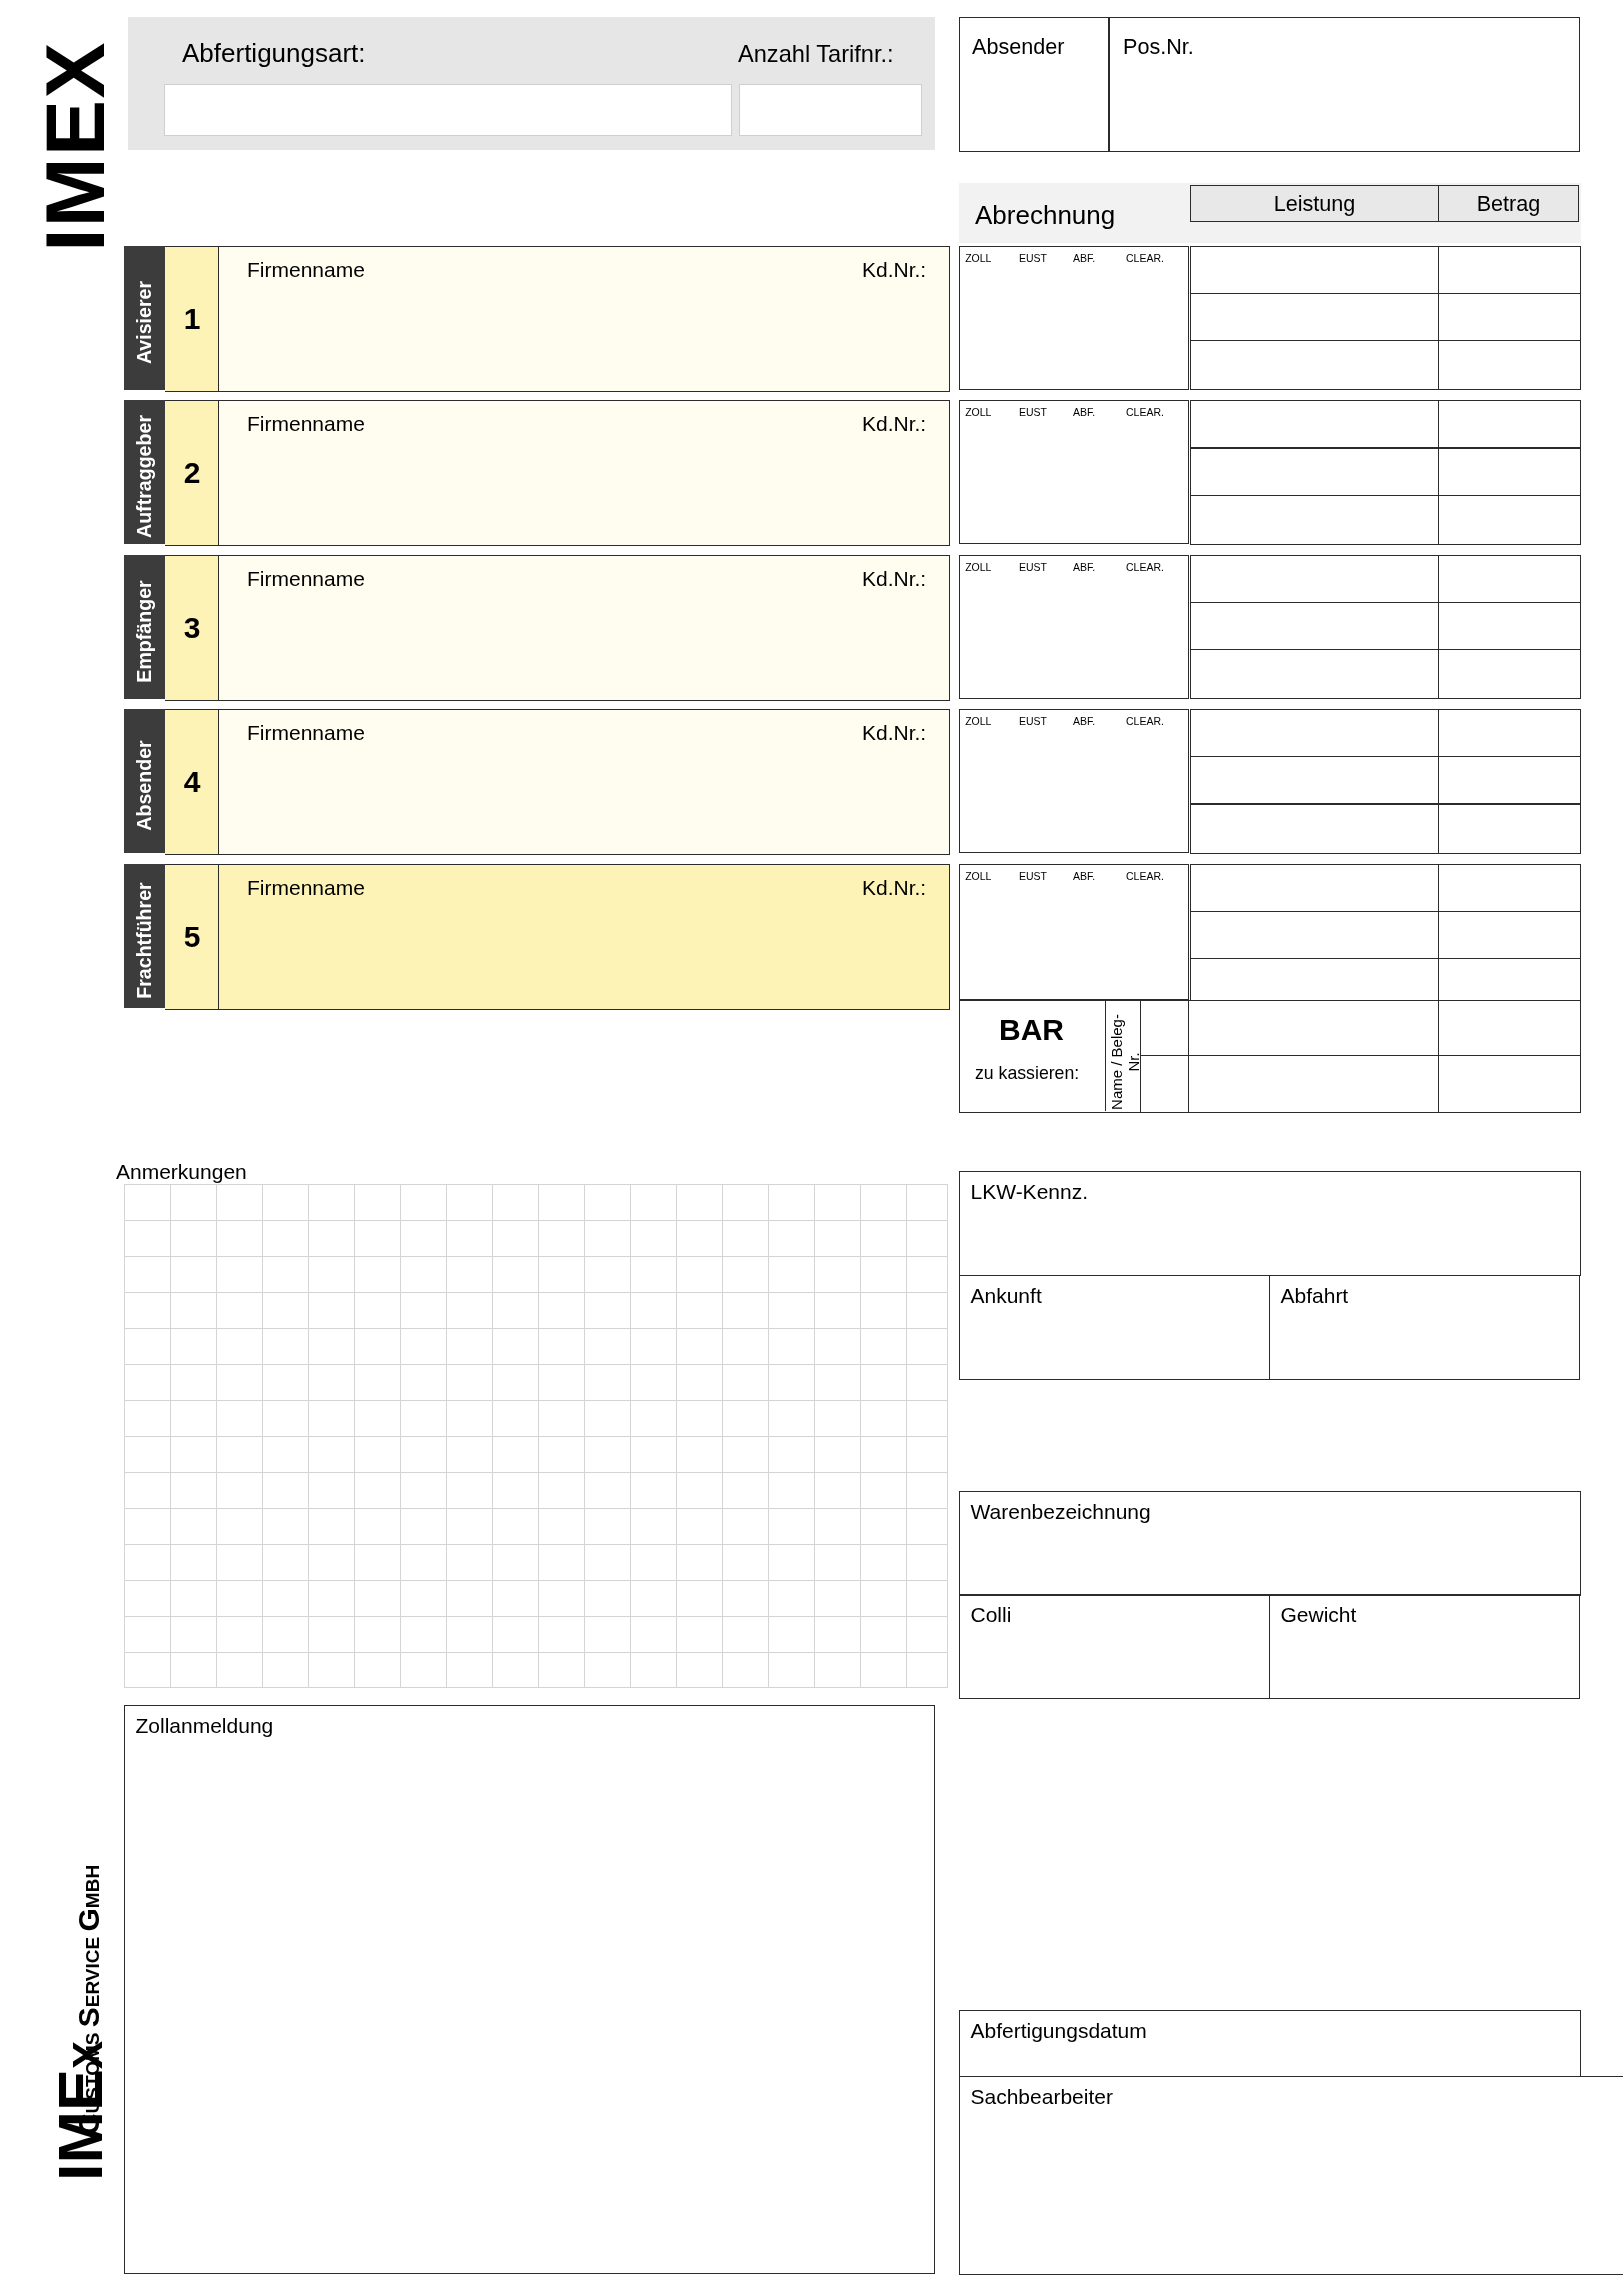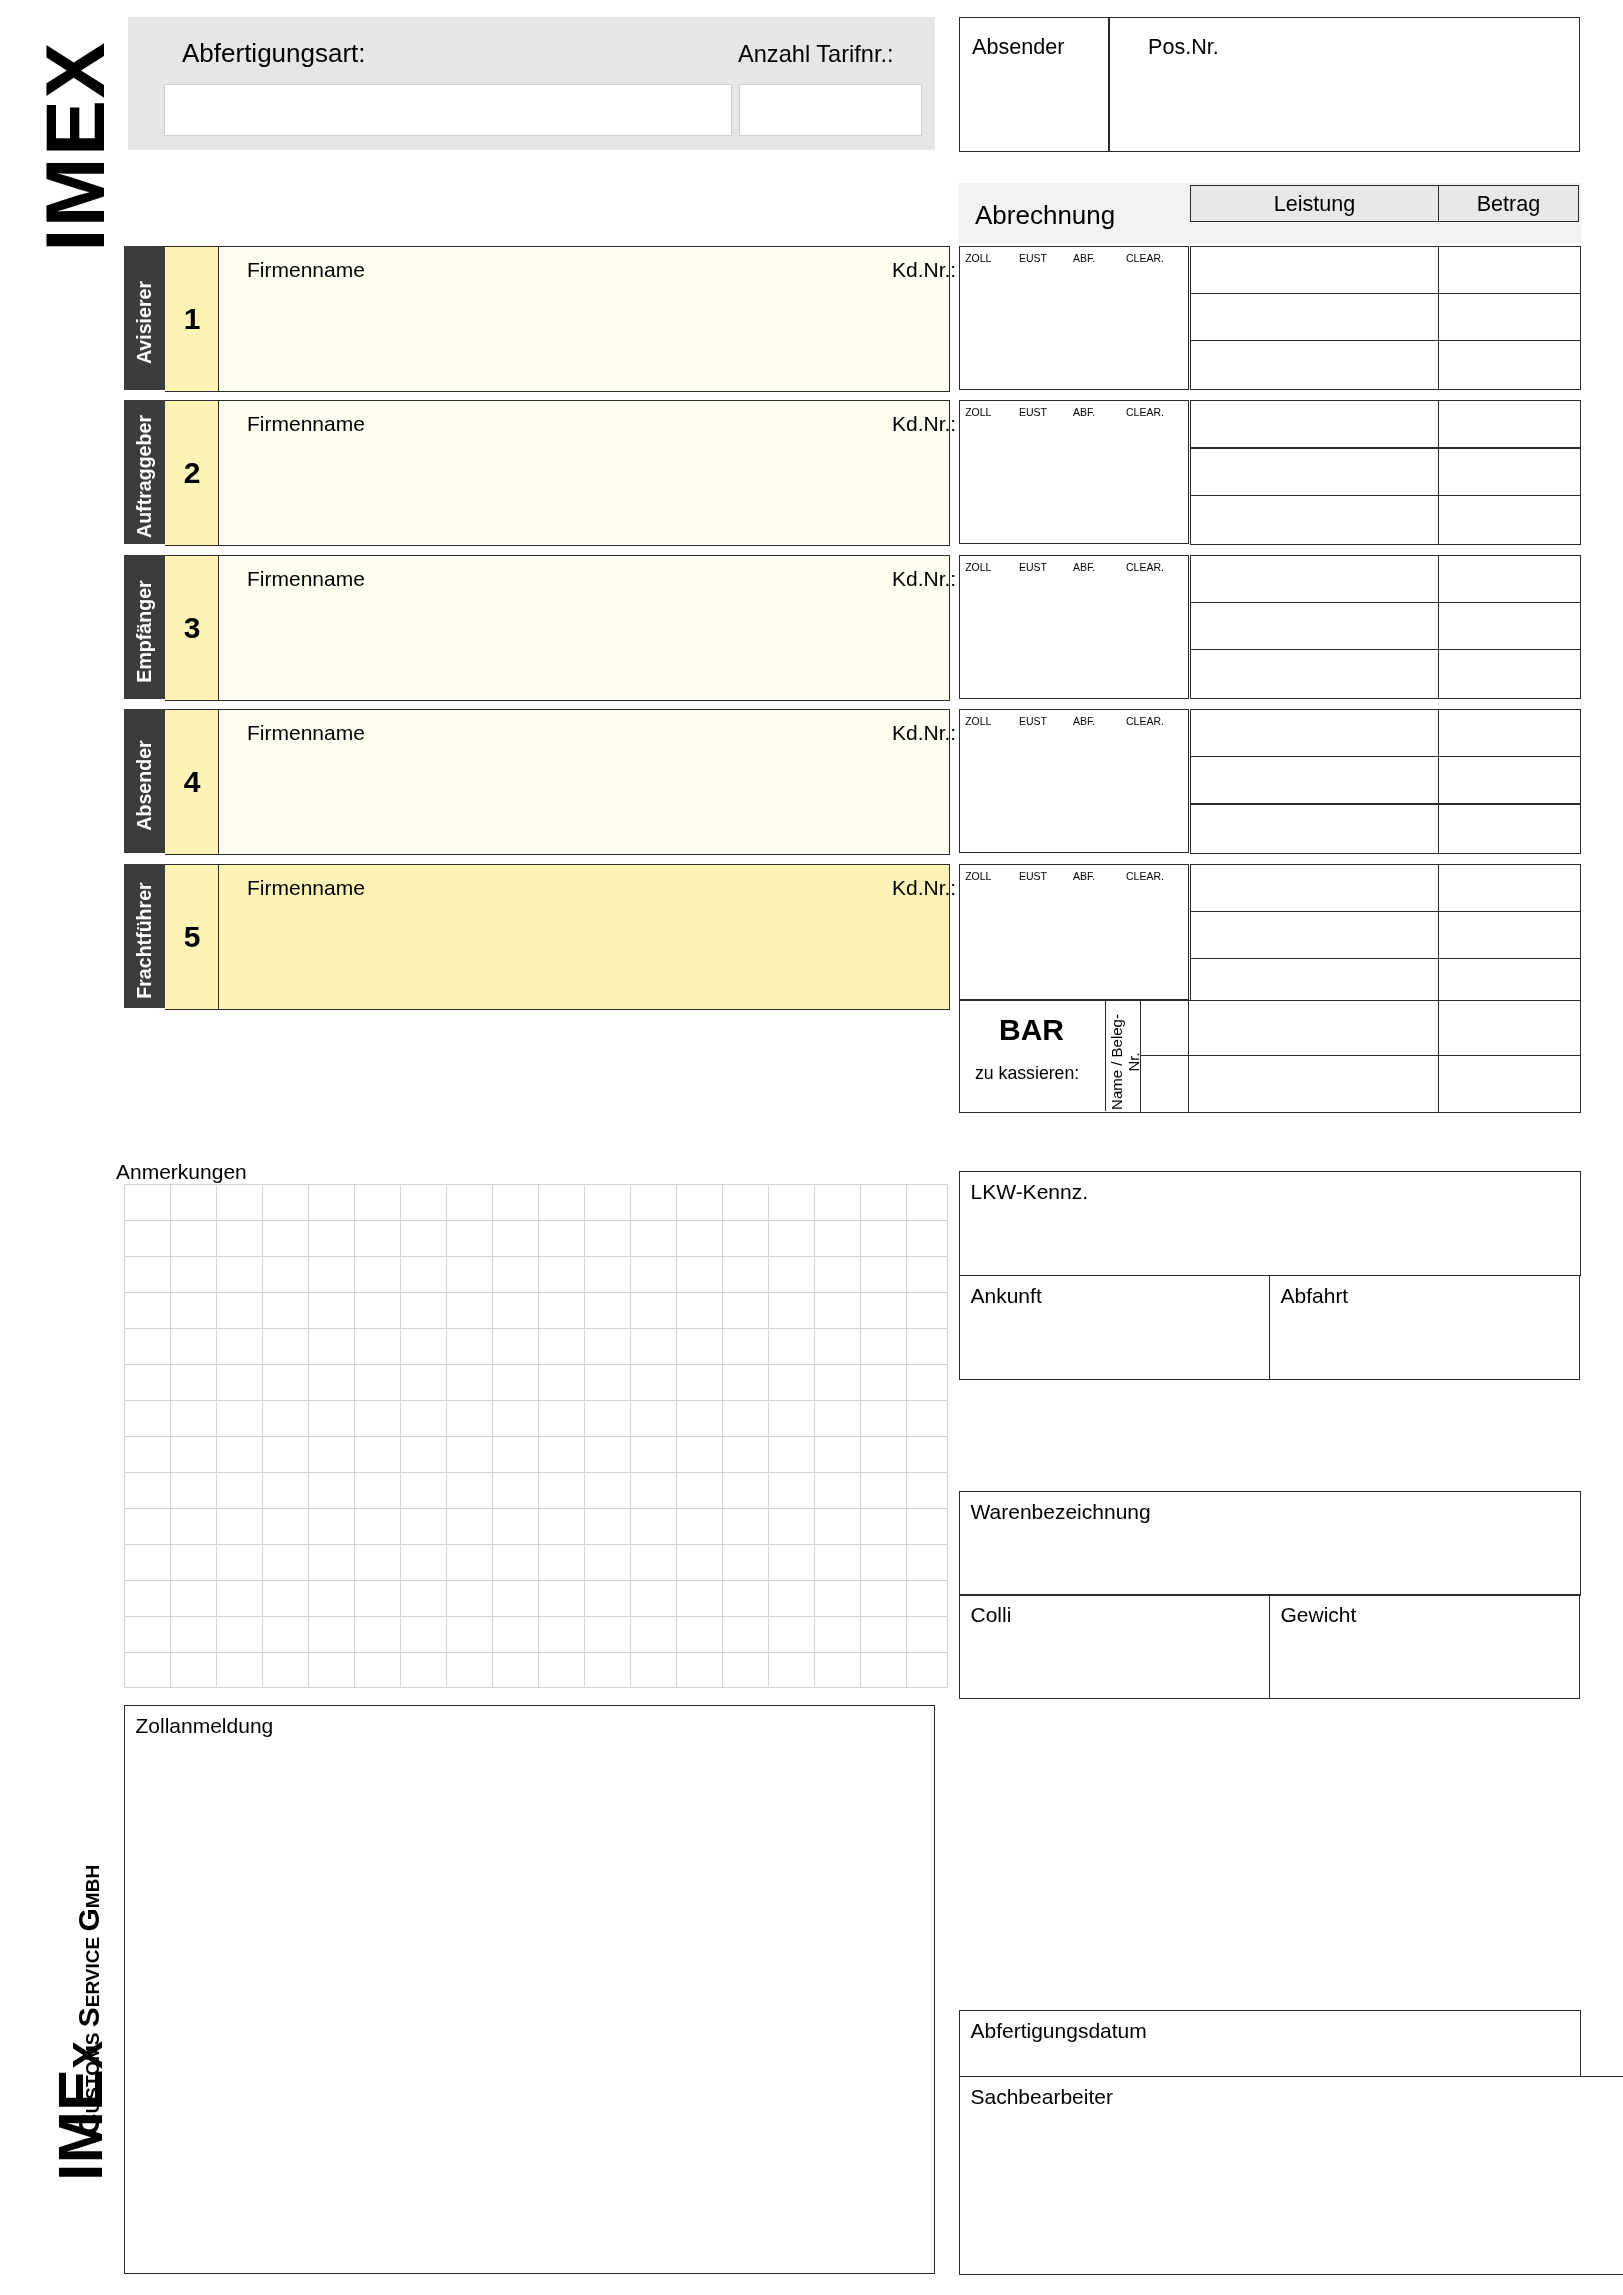--- a/index.html
+++ b/index.html
@@ -82,21 +82,21 @@
     left: 738px; top: 41px; font-size: 23.6px;
   }
   .hdr-box2 {
     left: 739px; top: 84px; width: 183px; height: 52px;
     background: #fff; border: 1.3px solid #cfcfcf;
   }
 
   .filiale-box { left: 959px; top: 17px; width: 151px; height: 135px; }
   .filiale-lbl { left: 972px; top: 34px; font-size: 21.6px; }
   .posnr-box { left: 1108px; top: 17px; width: 472px; height: 135px; }
-  .posnr-lbl { left: 1123px; top: 34px; font-size: 21.6px; margin-left: 25px; }
+  .posnr-lbl { left: 1123px; top: 34px; font-size: 21.6px; }
 
   
   .abr-box { left: 959px; top: 183px; width: 622px; height: 60px; background:#f2f2f2; }
   .abr-title { left: 975px; top: 200px; font-size: 26px; }
   .abr-leist {
     left: 1190px; top: 185px; width: 249px; height: 37px;
     background: #e8e8e8; border: 1.3px solid #2b2b2b;
     display: flex; align-items: center; justify-content: center;
     font-size: 21.6px;
   }
@@ -128,21 +128,21 @@
     background: #fdf3b6; border-top: 1.3px solid #2b2b2b; border-bottom: 1.3px solid #2b2b2b;
     display: flex; align-items: center; justify-content: center;
     font-size: 30px; font-weight: bold;
   }
   .party .field {
     position: absolute; left: 94px; top: 0; width: 730px; height: 144px;
     background: #fffdf0;
     border: 1.3px solid #2b2b2b;
   }
   .party .field .fn { position: absolute; left: 28px; top: 10.5px; font-size: 21px; }
-  .party .field .kd { position: absolute; left: 673px; top: 10.5px; font-size: 21px; text-align: center; }
+  .party .field .kd { position: absolute; left: 643px; top: 10.5px; font-size: 21px; text-align: center; }
   .chk-outer { border: 1.3px solid #2b2b2b; }
 
   
   .bar-box { left: 959px; top: 1000px; width: 230px; height: 113px; }
   .bar-title { left: 999px; top: 1013px; font-size: 30px; font-weight: bold; }
   .bar-sub { left: 975px; top: 1063px; font-size: 17.7px; }
   .bar-vert {
     left: 1105px; top: 1001px; width: 37px; height: 110px;
     border-left: 1.3px solid #2b2b2b;
   }

